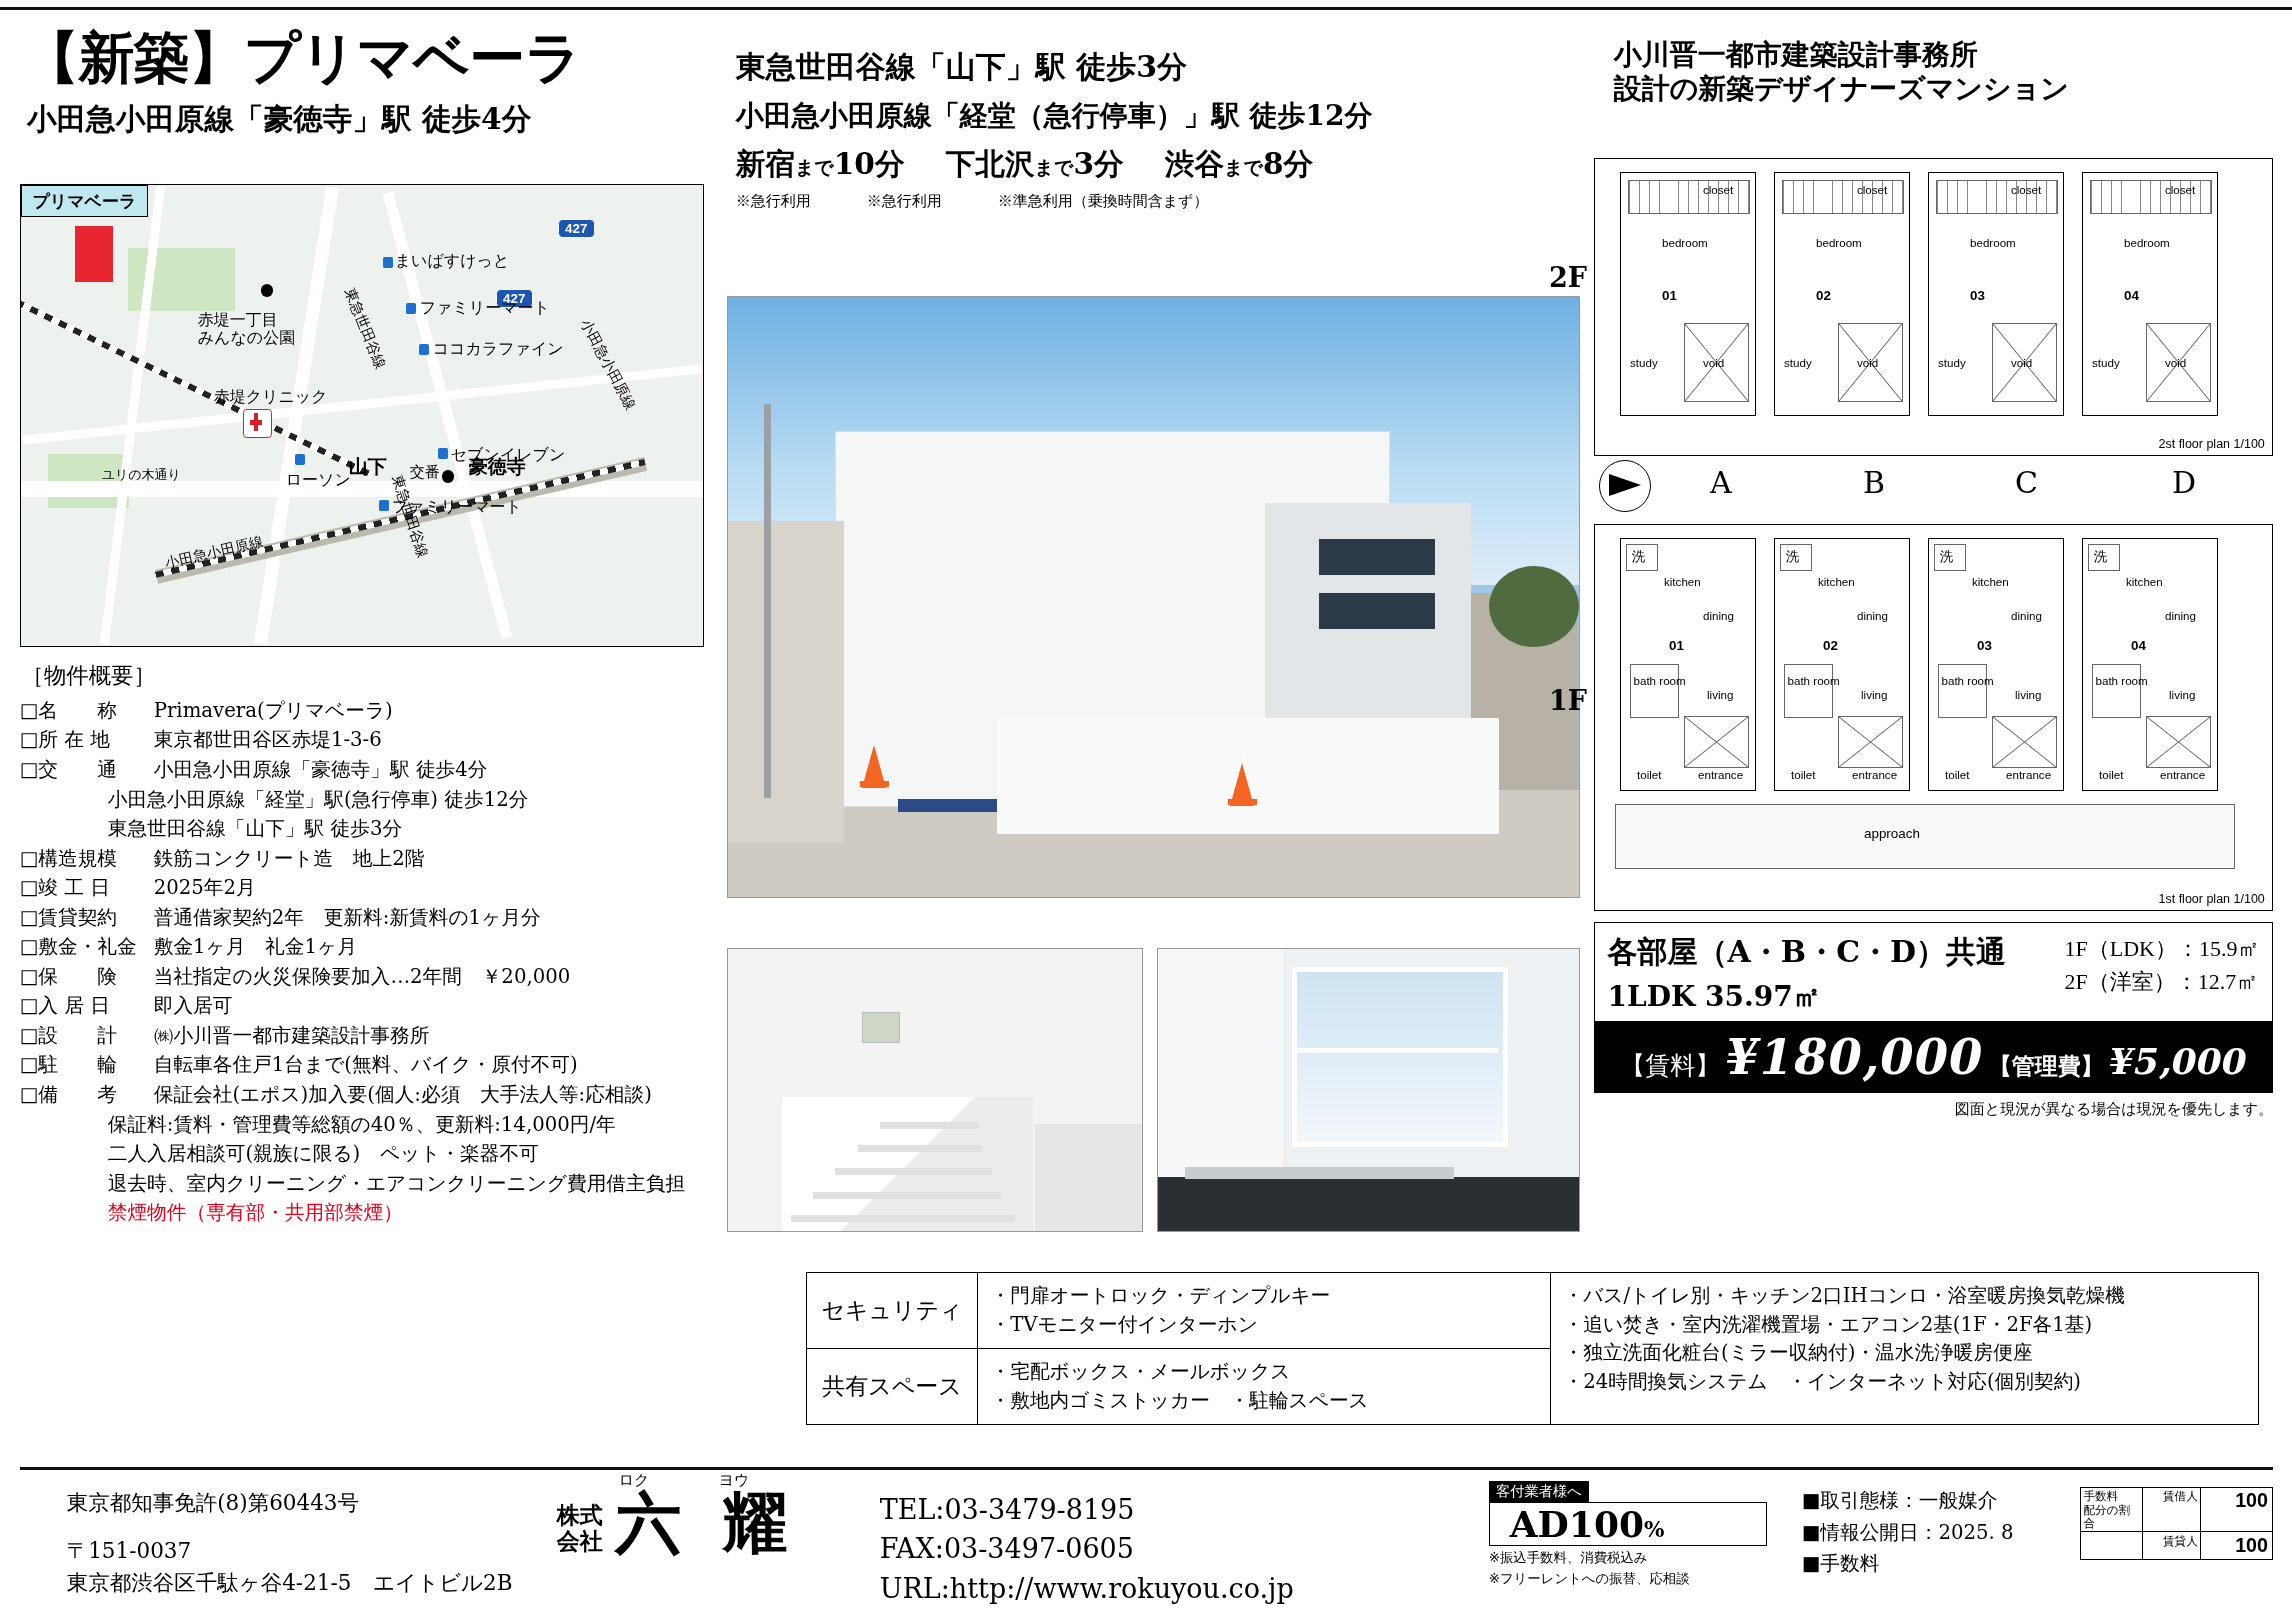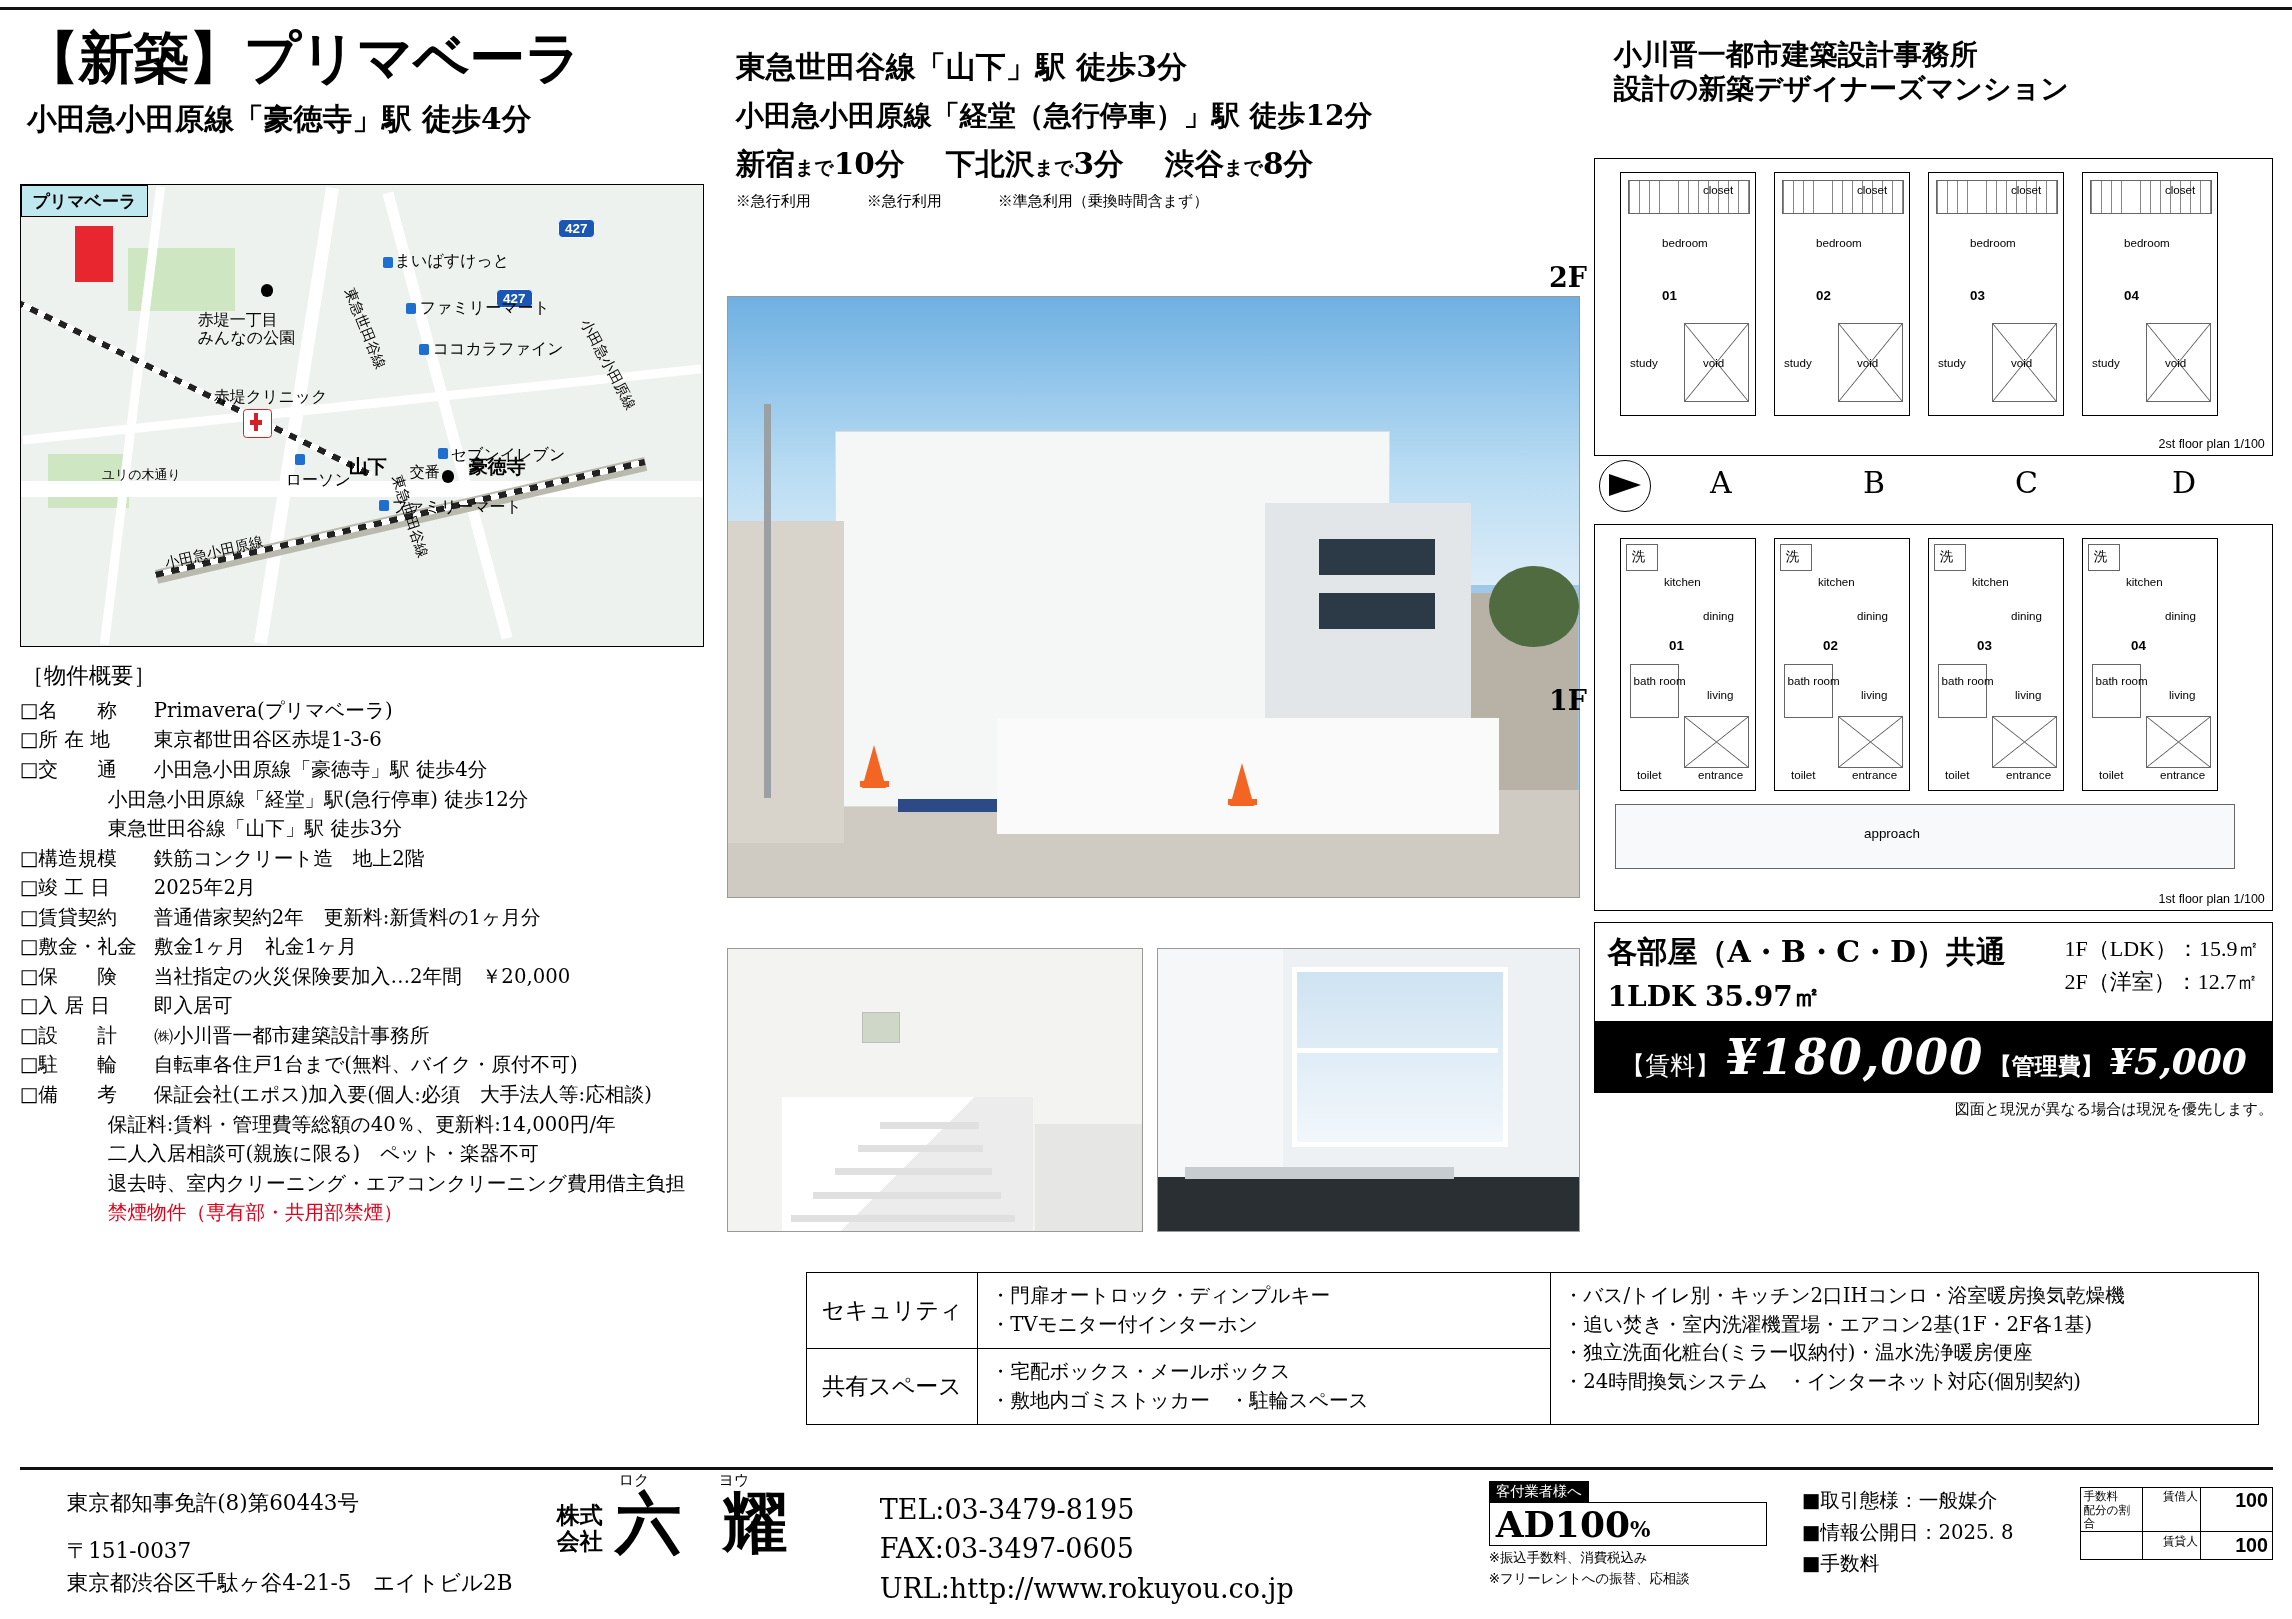--- a/index.html
+++ b/index.html
@@ -95,21 +95,21 @@
   .footer-line{position:absolute;left:0;top:-9px;width:100%;height:2.7px;background:#111;}
   .ft-left{position:absolute;left:47px;top:10.7px;font-family:"DejaVu Serif","Liberation Serif",serif;font-size:21.5px;line-height:1.5;}
   .ft-left .lic{font-size:21.5px;}
   .ft-co{position:absolute;left:537px;top:16px;display:flex;align-items:flex-end;font-family:"DejaVu Serif","Liberation Serif",serif;}
   .ft-co .kk{font-size:23px;line-height:1.15;font-weight:bold;}
   .ft-co .nm{font-size:66px;font-weight:bold;letter-spacing:9px;margin-left:12.5px;line-height:0.95;}
   .ruby{position:absolute;font-size:15px;}
   .ft-tel{position:absolute;left:860px;top:14.3px;font-family:"DejaVu Serif","Liberation Serif",serif;font-size:27px;line-height:1.45;}
   .ad-box{position:absolute;left:1469px;top:5.4px;width:278px;}
   .ad-top{font-size:14.3px;background:#000;color:#fff;padding:0.9px 7.2px;display:inline-block;}
-  .ad-main{border:1.8px solid #000;font-family:"DejaVu Serif","Liberation Serif",serif;font-size:36px;font-weight:bold;padding:0 6px;display:flex;align-items:baseline;}
+  .ad-main{border:1.8px solid #000;font-family:"DejaVu Serif","Liberation Serif",serif;font-size:36px;font-weight:bold;padding:0 20px;display:flex;align-items:baseline;}
   .ad-main .pct{font-size:21.5px;}
   .ad-note{font-size:13.4px;line-height:1.35;margin-top:2.7px;}
   .ft-deal{position:absolute;left:1782px;top:9px;font-size:19.7px;line-height:1.6;font-family:"DejaVu Serif","Liberation Serif",serif;}
   .fee-tbl{position:absolute;left:2060px;top:10.7px;border:0.9px solid #000;font-size:11.6px;}
   .fee-tbl .r{display:flex;border-bottom:0.9px solid #000;}
   .fee-tbl .r:last-child{border-bottom:none;}
   .fee-tbl .c1{width:56px;border-right:0.9px solid #000;padding:1.8px 2.7px;line-height:1.15;}
   .fee-tbl .c2{width:52px;border-right:0.9px solid #000;padding:1.8px 2.7px;text-align:right;}
   .fee-tbl .c3{width:63px;padding:1.8px 3.6px;text-align:right;font-size:19.7px;font-weight:bold;}
 </style>

